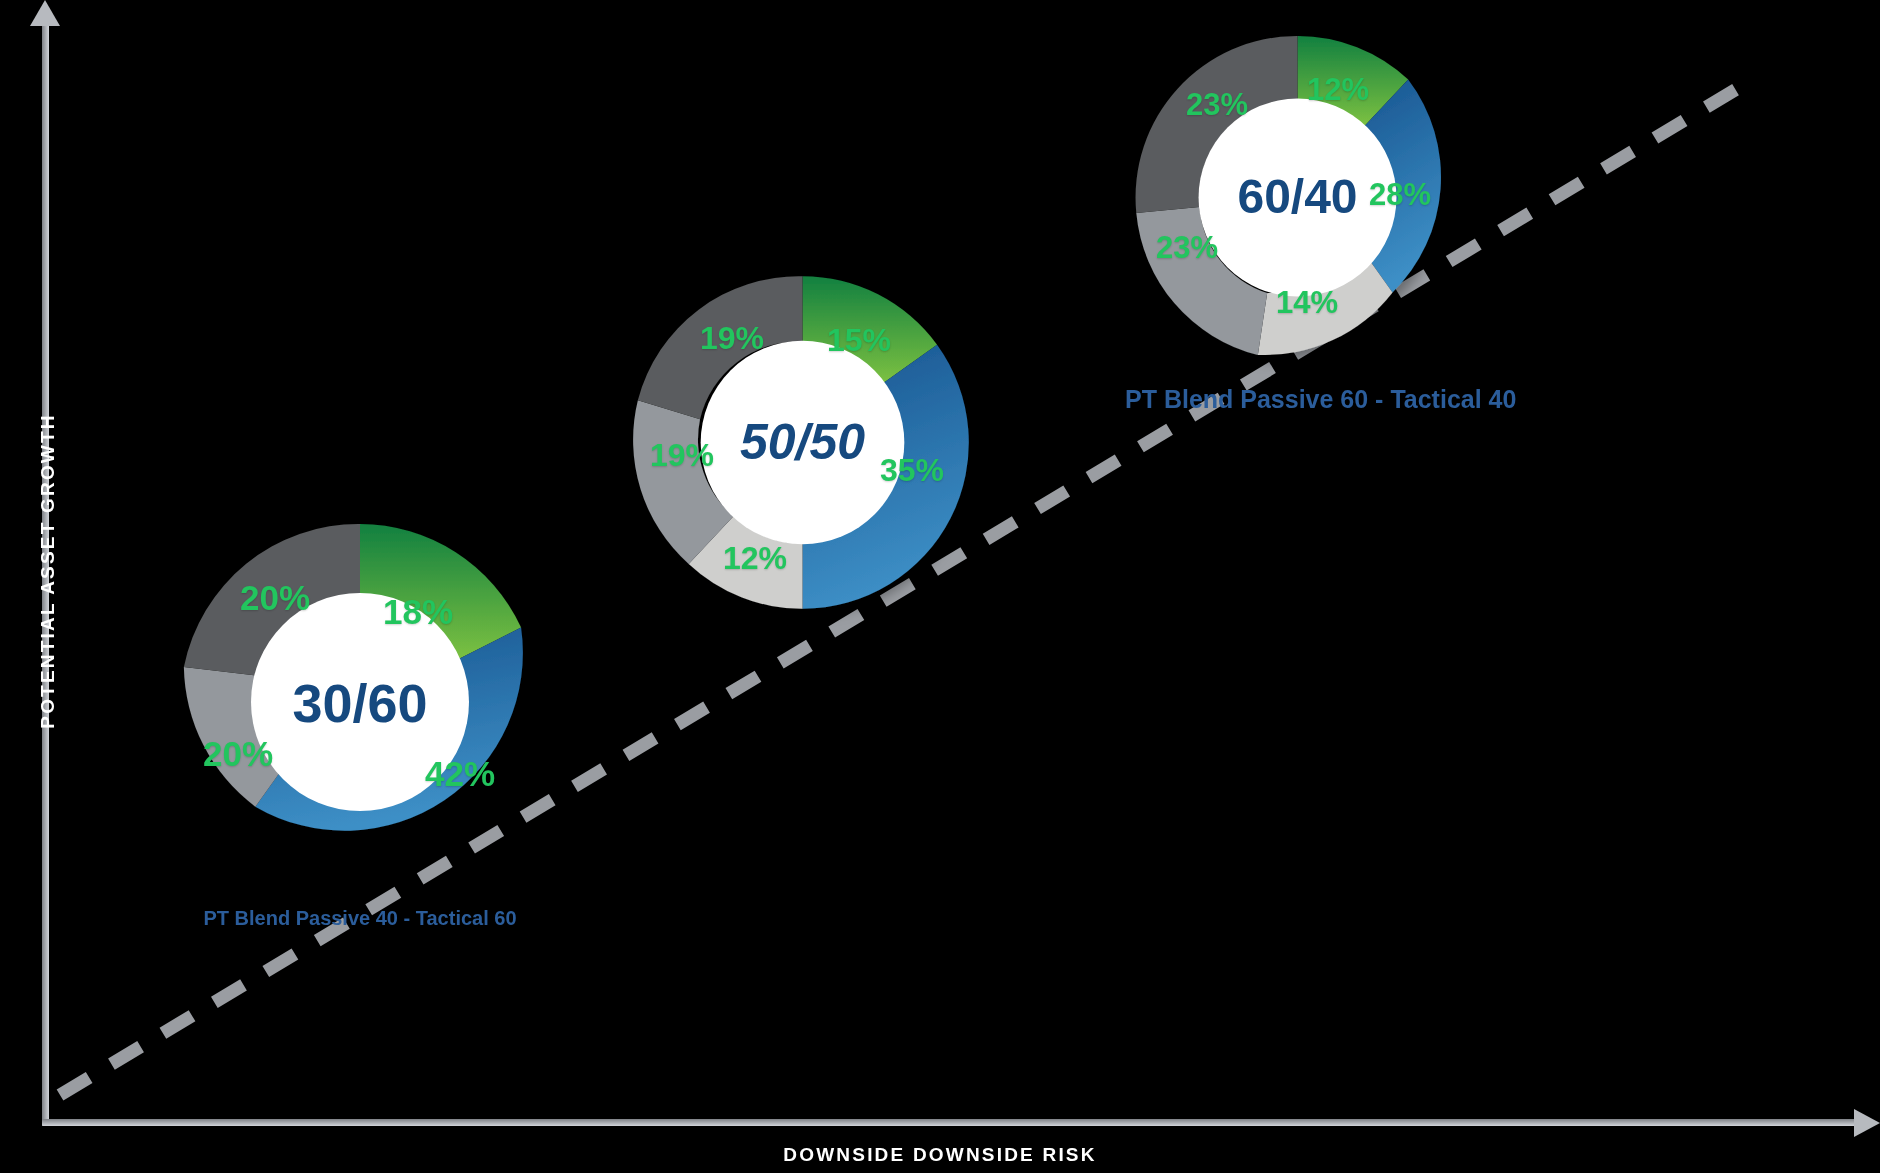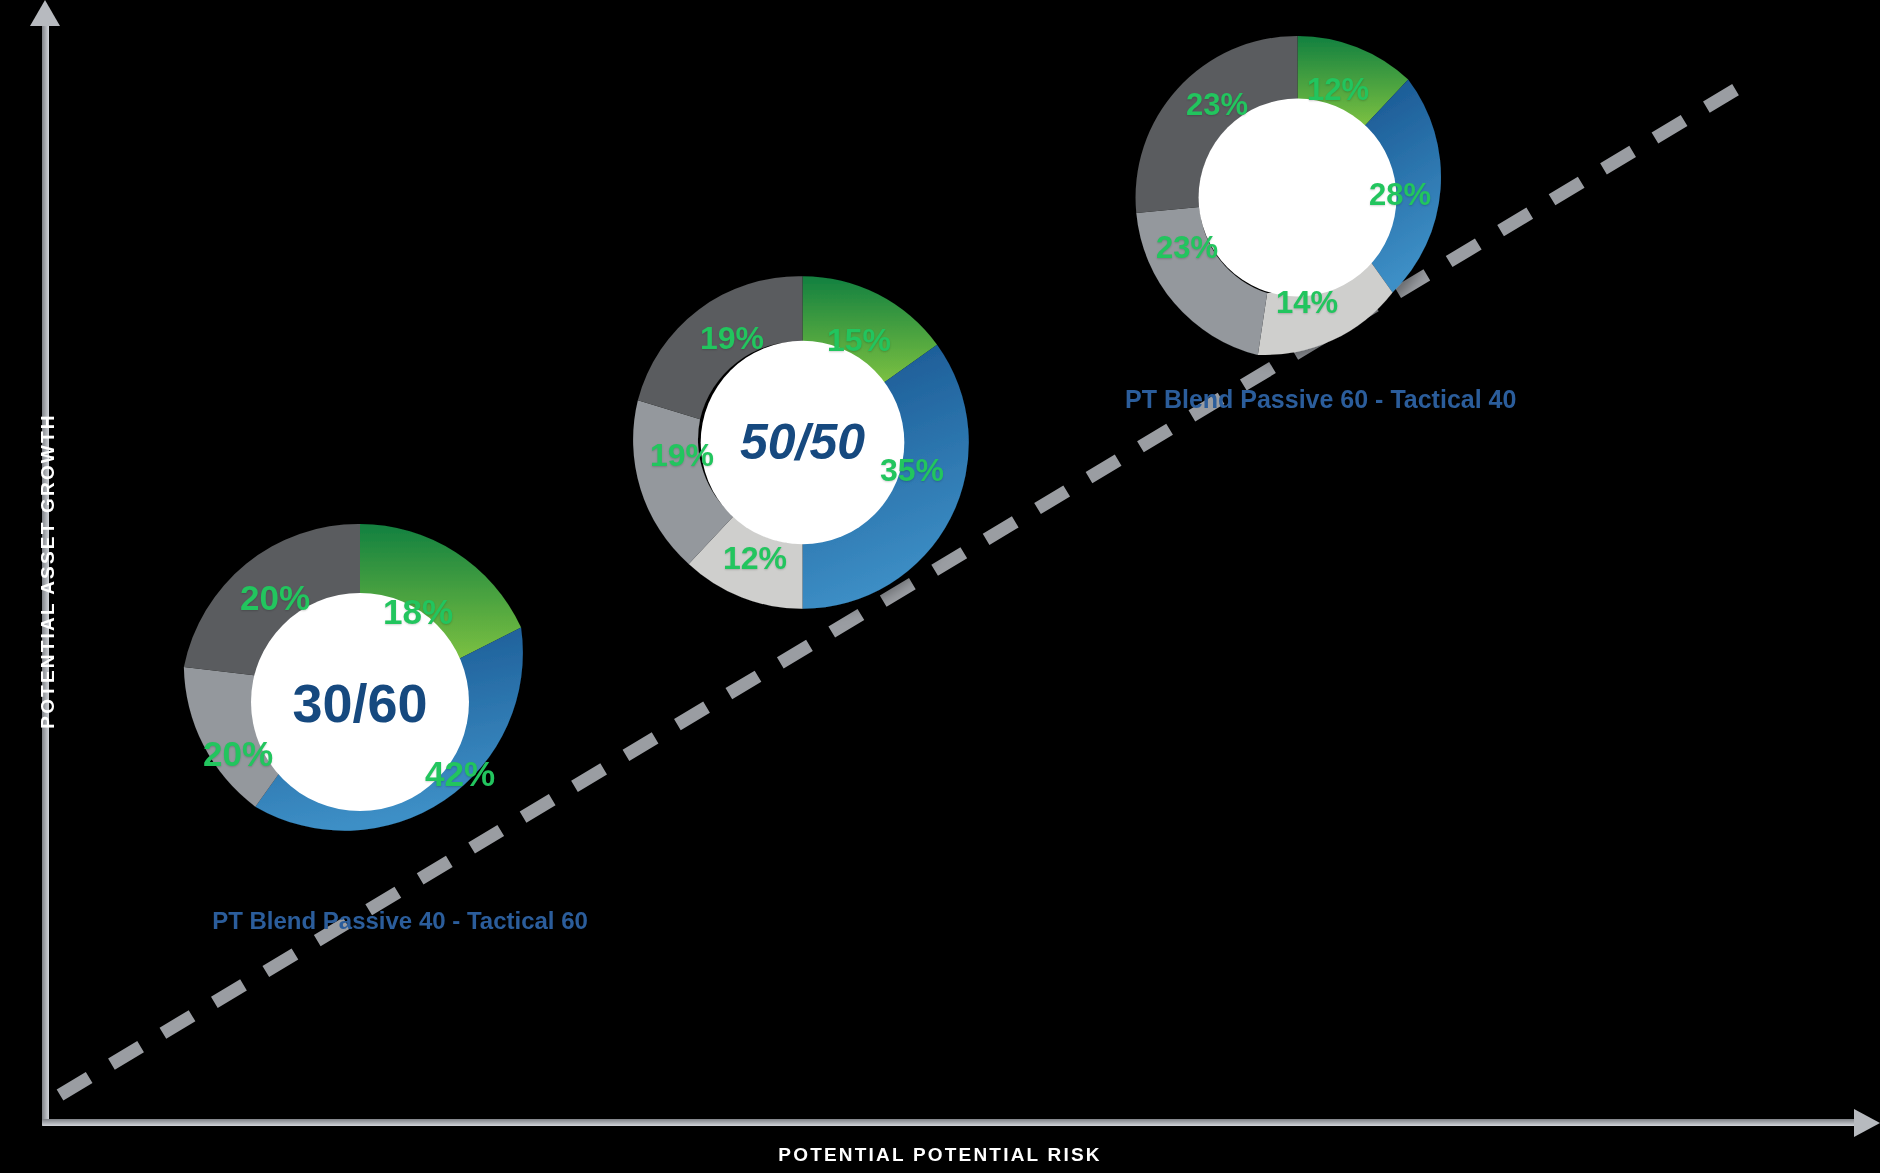--- a/index.html
+++ b/index.html
@@ -129,21 +129,21 @@
     white-space: nowrap;
     text-align: center;
     left: 0;
     width: 100%;
   }
 
   
   #group-1 { left: 170px; top: 512px; width: 380px; height: 380px; }
   #group-1 .donut-center-text { top: 160px; font-size: 54px; }
   #group-1 .slice-label { font-size: 35px; }
-  #group-1 .group-caption { top: 395px; font-size: 24px; margin-left: 40px; }
+  #group-1 .group-caption { top: 395px; font-size: 20px; }
 
   #group-2 { left: 625px; top: 265px; width: 355px; height: 355px; }
   #group-2 .donut-center-text { top: 148px; font-size: 50px; font-style: italic; }
   #group-2 .slice-label { font-size: 32px; }
   #group-2 .group-caption { top: 370px; font-size: 26px; }
 
   #group-3 { left: 1125px; top: 25px; width: 345px; height: 345px; }
   #group-3 .donut-center-text { top: 144px; font-size: 48px; }
   #group-3 .slice-label { font-size: 31px; }
   #group-3 .group-caption { top: 360px; font-size: 25px; }
@@ -152,21 +152,21 @@
 <body>
 
 <div id="stage">
 
   <div id="y-axis-line" class="axis-line"></div>
   <div id="x-axis-line" class="axis-line"></div>
   <div id="y-axis-arrow" class="axis-arrow"></div>
   <div id="x-axis-arrow" class="axis-arrow"></div>
 
   <div id="y-axis-label" class="axis-label">POTENTIAL ASSET GROWTH</div>
-  <div id="x-axis-label" class="axis-label">POTENTIAL POTENTIAL RISK</div>
+  <div id="x-axis-label" class="axis-label">DOWNSIDE DOWNSIDE RISK</div>
 
   <svg id="trend-line" viewBox="0 0 1880 1173">
     <line x1="60" y1="1095" x2="1755" y2="78" stroke="#9a9da2" stroke-width="13" stroke-dasharray="34 26" stroke-linecap="butt"></line>
   </svg>
 
   <div class="donut-group" id="group-1">
     <svg class="donut-svg" width="380" height="380" viewBox="0 0 380 380">
       <defs>
         <linearGradient id="g1-green" x1="0" y1="0" x2="0" y2="1">
           <stop offset="0%" stop-color="#12803f"></stop>
@@ -266,20 +266,21 @@
 
         <path d="M 294.63 294.64 A 178 178 0 0 1 146.33 363.45 L 156.63 295.21 A 108 108 0 0 0 253.62 237.18 Z" fill="#cfcfcd"></path>
 
         <path d="M 146.33 363.45 A 178 178 0 0 1 12.44 207.13 L 81.91 200.33 A 108 108 0 0 0 156.63 295.21 Z" fill="#94989d"></path>
 
         <path d="M 12.44 207.13 A 178 178 0 0 1 190 12 L 190 82 A 108 108 0 0 0 81.91 200.33 Z" fill="#5a5c5e"></path>
       </g>
       <circle cx="190" cy="190" r="109" fill="#ffffff"></circle>
     </svg>
 
+    <div class="donut-center-text">60/40</div>
 
     <div class="slice-label" style="left:213px; top:65px;">12%</div>
     <div class="slice-label" style="left:275px; top:170px;">28%</div>
     <div class="slice-label" style="left:182px; top:278px;">14%</div>
     <div class="slice-label" style="left:62px; top:223px;">23%</div>
     <div class="slice-label" style="left:92px; top:80px;">23%</div>
 
     <div class="group-caption">PT Blend Passive 60 - Tactical 40</div>
   </div>
 

